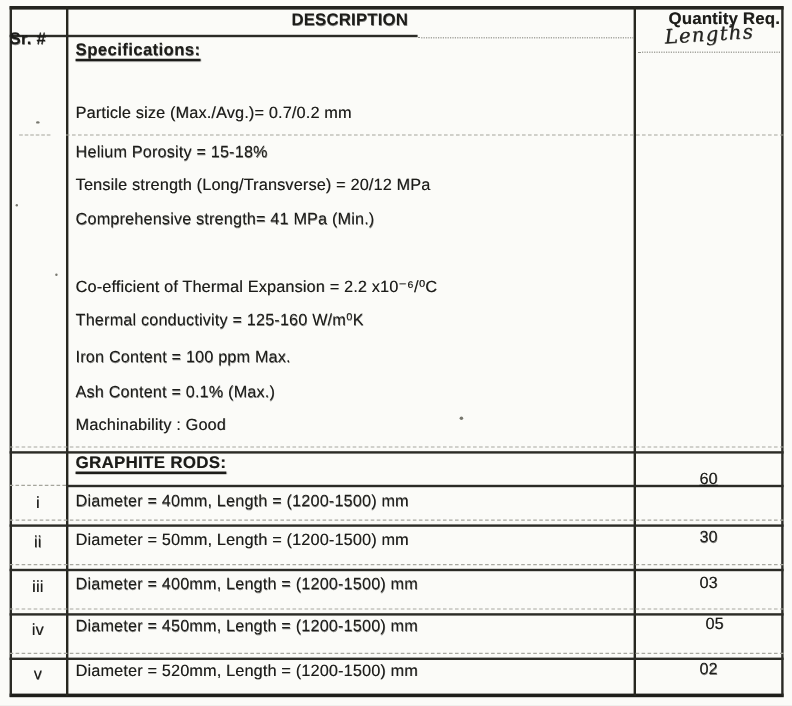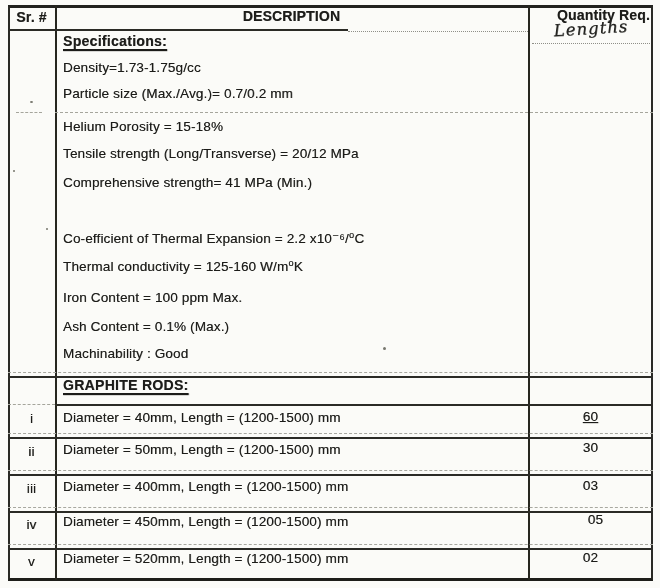--- a/index.html
+++ b/index.html
@@ -95,43 +95,42 @@
   <div class="hline faint" style="left:16px;  top:112px; width:26px;"></div>
 
   <div class="hline double" style="left:8px;   top:372px; width:645px;"></div>
   <div class="hline solid" style="left:55px;  top:404px; width:598px;"></div>
   <div class="hline faint" style="left:8px;   top:404px; width:47px;"></div>
   <div class="hline double" style="left:8px;   top:433px; width:645px;"></div>
   <div class="hline double" style="left:8px;   top:470px; width:645px;"></div>
   <div class="hline double" style="left:8px;   top:507px; width:645px;"></div>
   <div class="hline double" style="left:8px;   top:544px; width:645px;"></div>
 
-  <div class="t hdr" style="left:8px;   top:9px; width:47px;">Sr. #</div>
+  <div class="t hdr" style="left:8px;   top:24px; width:23px;">Sr. #</div>
   <div class="t hdr" style="left:55px;  top:8px; width:473px;">DESCRIPTION</div>
   <div class="t hdr" style="left:532px; top:7px; width:118px;text-align:right;">Quantity Req.</div>
 
   <div class="handwrite">Lengths</div>
 
   <div class="t heading" style="left:63px; top:33px;">Specifications:</div>
-  <div class="t" style="left:63px; top:59px;">Density=1.73-1.75g/cc</div>
   <div class="t" style="left:63px; top:85px;">Particle size (Max./Avg.)= 0.7/0.2 mm</div>
   <div class="t" style="left:63px; top:118px;">Helium Porosity = 15-18%</div>
   <div class="t" style="left:63px; top:145px;">Tensile strength (Long/Transverse) = 20/12 MPa</div>
   <div class="t" style="left:63px; top:174px;">Comprehensive strength= 41 MPa (Min.)</div>
   <div class="t" style="left:63px; top:230px;">Co-efficient of Thermal Expansion = 2.2 x10⁻⁶/⁰C</div>
   <div class="t" style="left:63px; top:258px;">Thermal conductivity = 125-160 W/m⁰K</div>
   <div class="t" style="left:63px; top:289px;">Iron Content = 100 ppm Max.</div>
   <div class="t" style="left:63px; top:318px;">Ash Content = 0.1% (Max.)</div>
   <div class="t" style="left:63px; top:345px;">Machinability : Good</div>
 
   <div class="t heading" style="left:63px; top:377px;">GRAPHITE RODS:</div>
 
   <div class="t center" style="left:8px;   top:410px; width:47px;">i</div>
   <div class="t" style="left:63px;  top:409px;">Diameter = 40mm, Length = (1200-1500) mm</div>
-  <div class="t center" style="left:528px; top:408px; width:125px;text-decoration:underline;">60</div>
+  <div class="t center" style="left:528px; top:390px; width:125px;text-decoration:underline;">60</div>
 
   <div class="t center" style="left:8px;   top:443px; width:47px;">ii</div>
   <div class="t" style="left:63px;  top:441px;">Diameter = 50mm, Length = (1200-1500) mm</div>
   <div class="t center" style="left:528px; top:439px; width:125px;">30</div>
 
   <div class="t center" style="left:8px;   top:480px; width:47px;">iii</div>
   <div class="t" style="left:63px;  top:478px;">Diameter = 400mm, Length = (1200-1500) mm</div>
   <div class="t center" style="left:528px; top:477px; width:125px;">03</div>
 
   <div class="t center" style="left:8px;   top:516px; width:47px;">iv</div>

